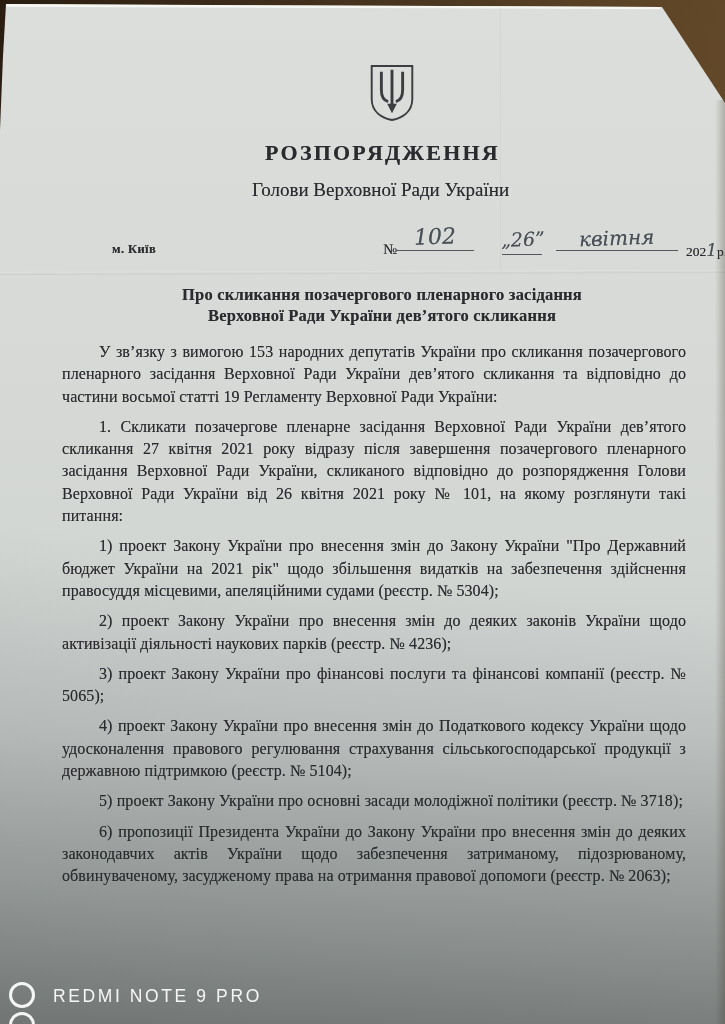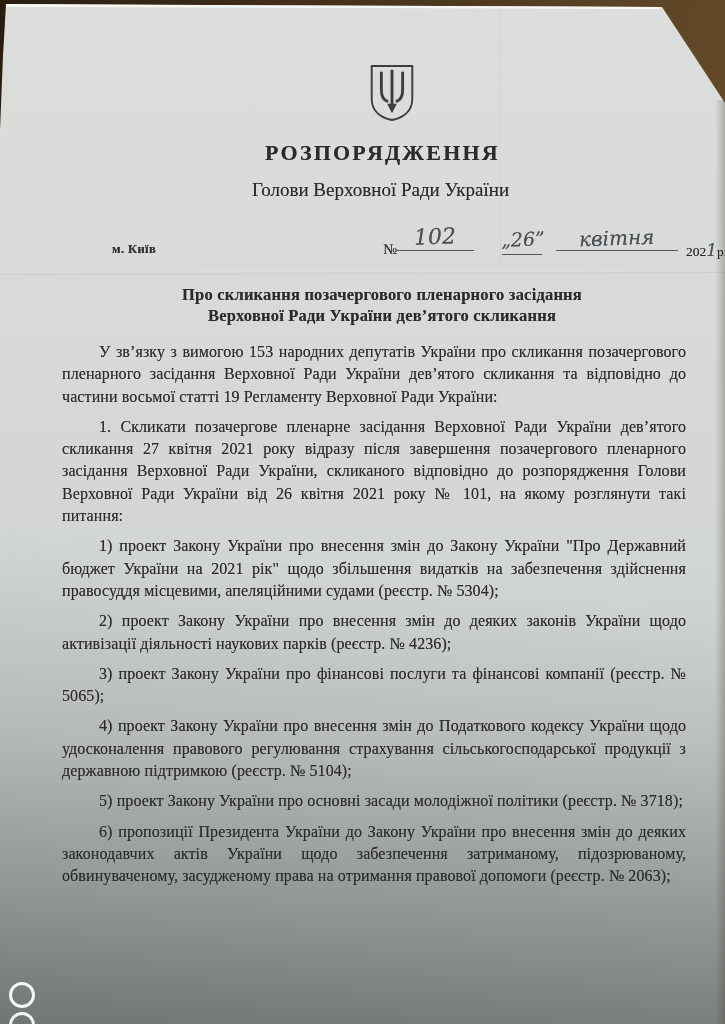--- a/index.html
+++ b/index.html
@@ -129,15 +129,16 @@
       <p class="para">5) проект Закону України про основні засади молодіжної політики (реєстр. № 3718);</p>
       <p class="para">6) пропозиції Президента України до Закону України про внесення змін до деяких законодавчих актів України щодо забезпечення затриманому, підозрюваному, обвинуваченому, засудженому права на отримання правової допомоги (реєстр. № 2063);</p>
     </div>
 
   <div class="shade"></div>
   <div class="shade-right"></div>
 
   <div class="watermark">
     <div class="wm-ring r1"></div>
     <div class="wm-ring r2"></div>
+    <span class="wm-text">REDMI NOTE 9 PRO</span>
   </div>
 
 </div>
 
 </body></html>

